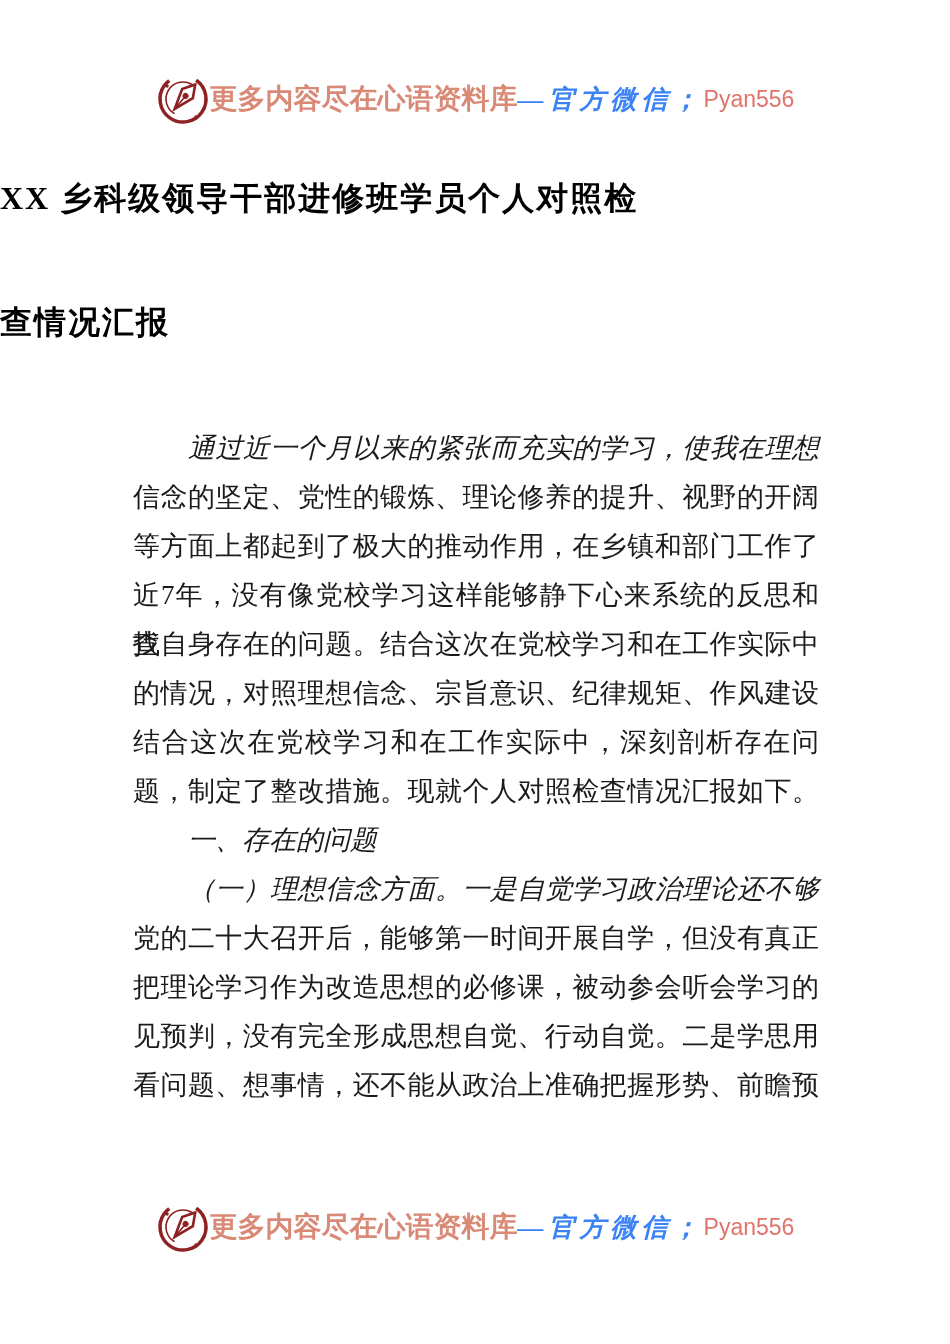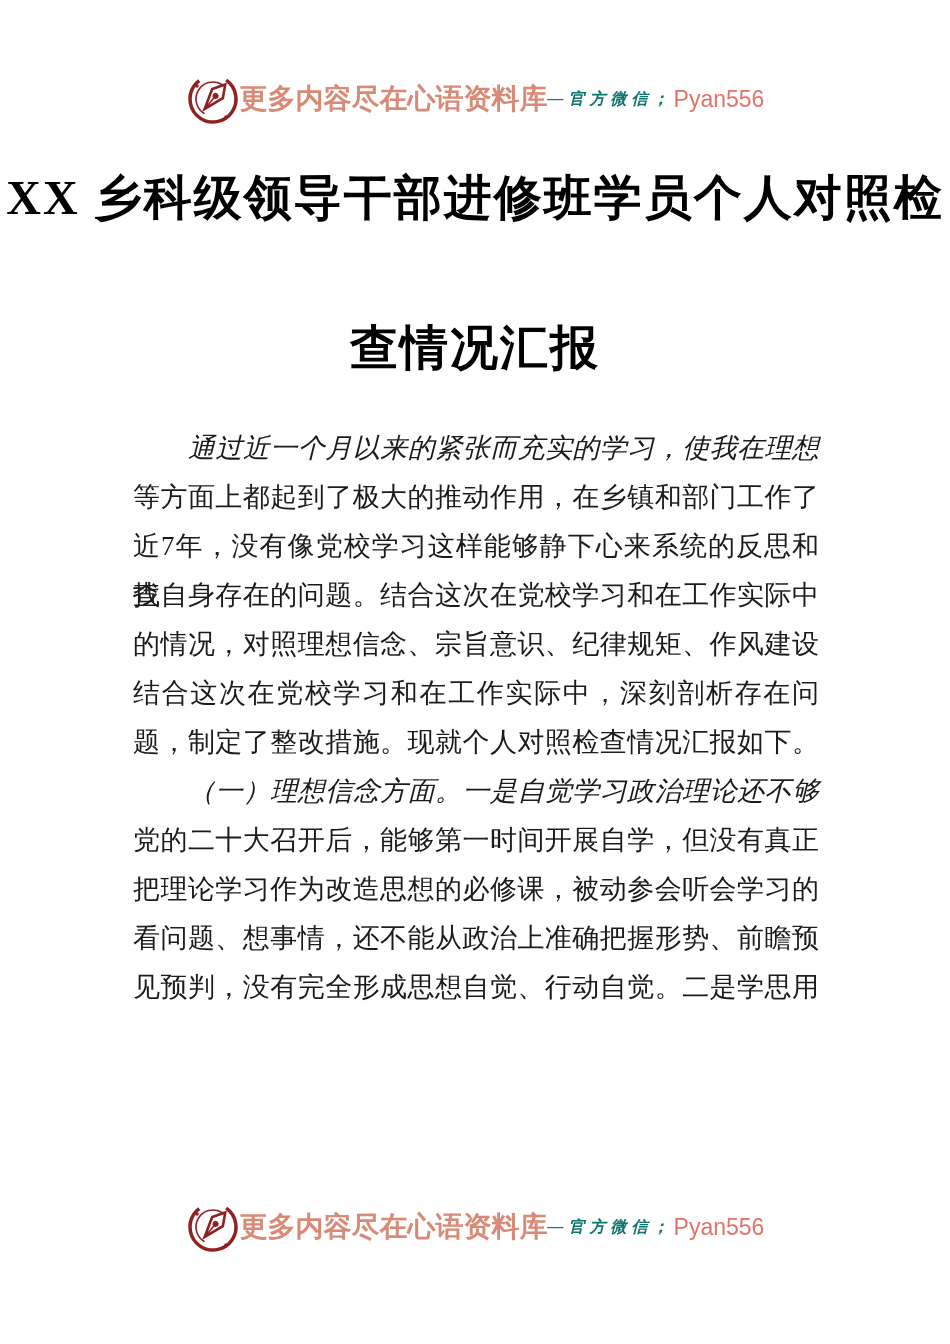--- a/index.html
+++ b/index.html
@@ -20,44 +20,44 @@
   .brand-row.header { top: 72px; }
   .brand-row.footer { top: 1200px; }
   .brand-logo { width: 54px; height: 54px; flex: 0 0 auto; }
   .brand-promo {
     color: #D98A76;
     font-size: 28px;
     letter-spacing: 0px;
     font-weight: bold;
   }
   .brand-channel {
-    color: #0f766e;
-    font-size: 16px;
+    color: #3b82f6;
+    font-size: 26px;
     letter-spacing: 5px;
     font-style: italic;
     font-weight: bold;
   }
   .brand-wechat {
     color: #E0746B;
     font-size: 23px;
     font-family: "Liberation Sans", sans-serif;
   }
 
   
   .doc-title-line {
     position: absolute; left: 0; width: 100%;
-    text-align: center;
+    text-align: left;
     font-weight: 700;
-    font-size: 48px;
+    font-size: 32px;
     line-height: 52px;
     color: #000000;
     letter-spacing: 2px;
   }
   .doc-title-line.l1 { top: 172px; }
-  .doc-title-line.l2 { top: 296px; margin-top: 26px; }
+  .doc-title-line.l2 { top: 296px; }
 
   
   .doc-body {
     position: absolute;
     left: 133px; top: 424px;
     width: 686px;
     color: #1b1b1b;
   }
   .doc-line {
     height: 49px;
@@ -91,31 +91,33 @@
   <span class="brand-promo">更多内容尽在心语资料库</span>
   <span class="brand-channel">—官方微信；</span>
   <span class="brand-wechat">Pyan556</span>
 </div>
 
 <div class="doc-title-line l1">XX 乡科级领导干部进修班学员个人对照检</div>
 <div class="doc-title-line l2">查情况汇报</div>
 
 <div class="doc-body">
     <div class="doc-line indent just">通过近一个月以来的紧张而充实的学习，使我在理想</div>
+    <div class="doc-line just">信念的坚定、党性的锻炼、理论修养的提升、视野的开阔</div>
     <div class="doc-line just">等方面上都起到了极大的推动作用，在乡镇和部门工作了</div>
     <div class="doc-line just">近7年，没有像党校学习这样能够静下心来系统的反思和查</div>
     <div class="doc-line just">找自身存在的问题。结合这次在党校学习和在工作实际中</div>
     <div class="doc-line just">的情况，对照理想信念、宗旨意识、纪律规矩、作风建设</div>
     <div class="doc-line just">结合这次在党校学习和在工作实际中，深刻剖析存在问</div>
     <div class="doc-line just">题，制定了整改措施。现就个人对照检查情况汇报如下。</div>
+    <div class="doc-line indent">一、存在的问题</div>
     <div class="doc-line indent just">（一）理想信念方面。一是自觉学习政治理论还不够</div>
     <div class="doc-line just">党的二十大召开后，能够第一时间开展自学，但没有真正</div>
     <div class="doc-line just">把理论学习作为改造思想的必修课，被动参会听会学习的</div>
+    <div class="doc-line just">见预判，没有完全形成思想自觉、行动自觉。二是学思用</div>
     <div class="doc-line just">看问题、想事情，还不能从政治上准确把握形势、前瞻预</div>
-    <div class="doc-line just">见预判，没有完全形成思想自觉、行动自觉。二是学思用</div>
   </div>
 
 <div class="brand-row footer">
   <svg class="brand-logo" viewBox="0 0 54 54">
     <g fill="none" stroke="#8E2121">
       <circle cx="27" cy="27" r="23" stroke-width="3.5" stroke-dasharray="115 30" transform="rotate(-55 27 27)"></circle>
       <circle cx="27" cy="27" r="17" stroke-width="1.6" stroke-dasharray="55 52" transform="rotate(120 27 27)"></circle>
     </g>
     <circle cx="11" cy="14" r="1.8" fill="#8E2121"></circle>
     <circle cx="40" cy="45" r="1.8" fill="#8E2121"></circle>

